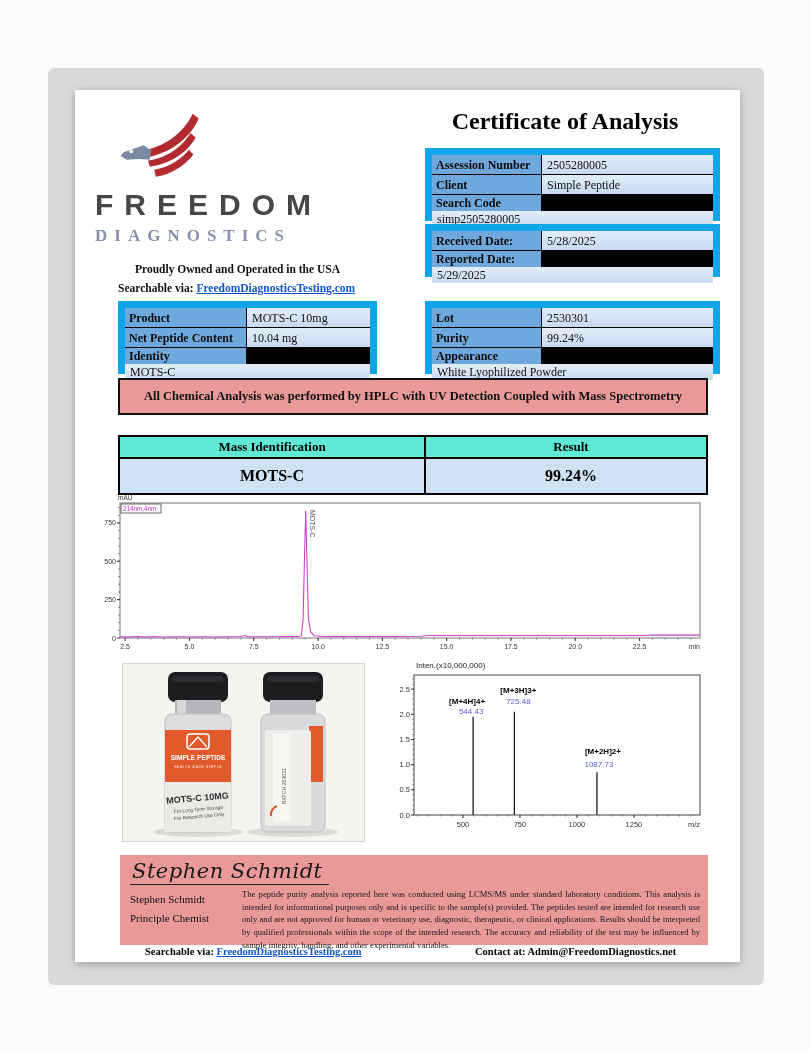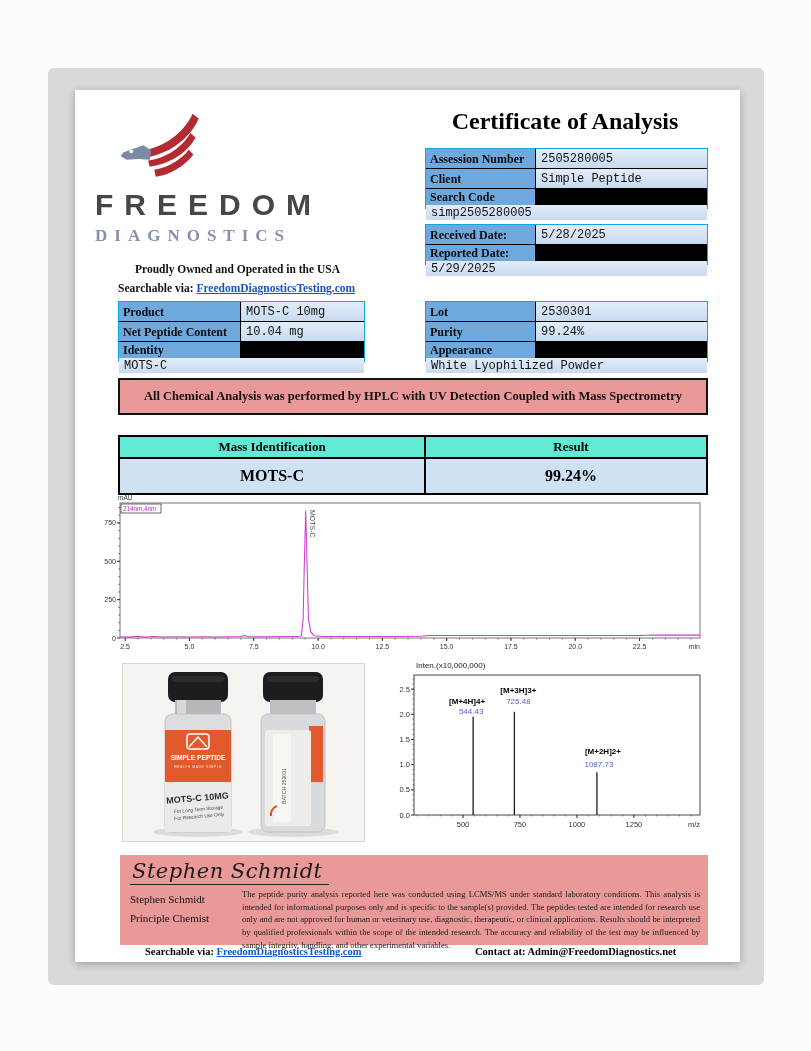--- a/index.html
+++ b/index.html
@@ -12,25 +12,25 @@
   
   .logo-col{position:absolute;left:20px;top:20px;width:285px;text-align:left;}
   .eagle{width:92px;height:72px;margin-left:24px;}
   .brand{font-family:"Liberation Sans",sans-serif;font-weight:bold;font-size:30px;letter-spacing:11px;color:#474747;margin-top:2px;margin-right:-11px;}
   .brand-sub{font-family:Liberation Serif, serif;font-weight:600;font-size:17px;letter-spacing:7px;color:#8791ac;margin-top:4px;margin-right:-7px;}
   .tagline{position:absolute;left:20px;top:173px;width:285px;text-align:center;font-weight:bold;font-size:11.5px;color:#111;}
   .search-line{position:absolute;left:43px;top:192px;font-weight:bold;font-size:11.5px;color:#111;}
   a.doclink{color:#1155cc;text-decoration:underline;cursor:pointer;}
 
   
-  .kv{border:1px solid #0ea5e9;background:#000;}
+  .kv{border:7px solid #0ea5e9;background:#000;}
   .kv-row{display:flex;height:19px;border-bottom:1px solid #000;}
   .kv-row:last-child{border-bottom:none;flex-direction:column;}
   .kv-label{background:#6fa8dc;font-weight:bold;font-size:12px;color:#0b0b0b;border-right:1px solid #000;padding:1px 4px 0;box-sizing:border-box;display:flex;align-items:center;}
-  .kv-value{flex:1;background:linear-gradient(#e3edf9,#c8daf0);font-size:12px;color:#111;padding:1px 5px 0;box-sizing:border-box;display:flex;align-items:center;font-family:Liberation Mono, monospace;}
+  .kv-value{flex:1;background:linear-gradient(#e3edf9,#c8daf0);font-size:12px;color:#111;padding:1px 5px 0;box-sizing:border-box;display:flex;align-items:center;}
   .w122{width:122px;} .w110{width:110px;}
   .t-product{left:43px;top:211px;width:245px;}
   .t-access{left:350px;top:58px;width:281px;}
   .t-dates{left:350px;top:134px;width:281px;}
   .t-lot{left:350px;top:211px;width:281px;}
 
   .coa-title{position:absolute;left:340px;top:18px;width:300px;text-align:center;font-weight:bold;font-size:24px;color:#000;}
 
   .banner{position:absolute;left:43px;top:288px;width:586px;height:33px;background:#ea9999;border:2px solid #111;display:flex;align-items:center;justify-content:center;}
   .banner span{font-weight:bold;font-size:12.5px;color:#111;text-align:center;}

